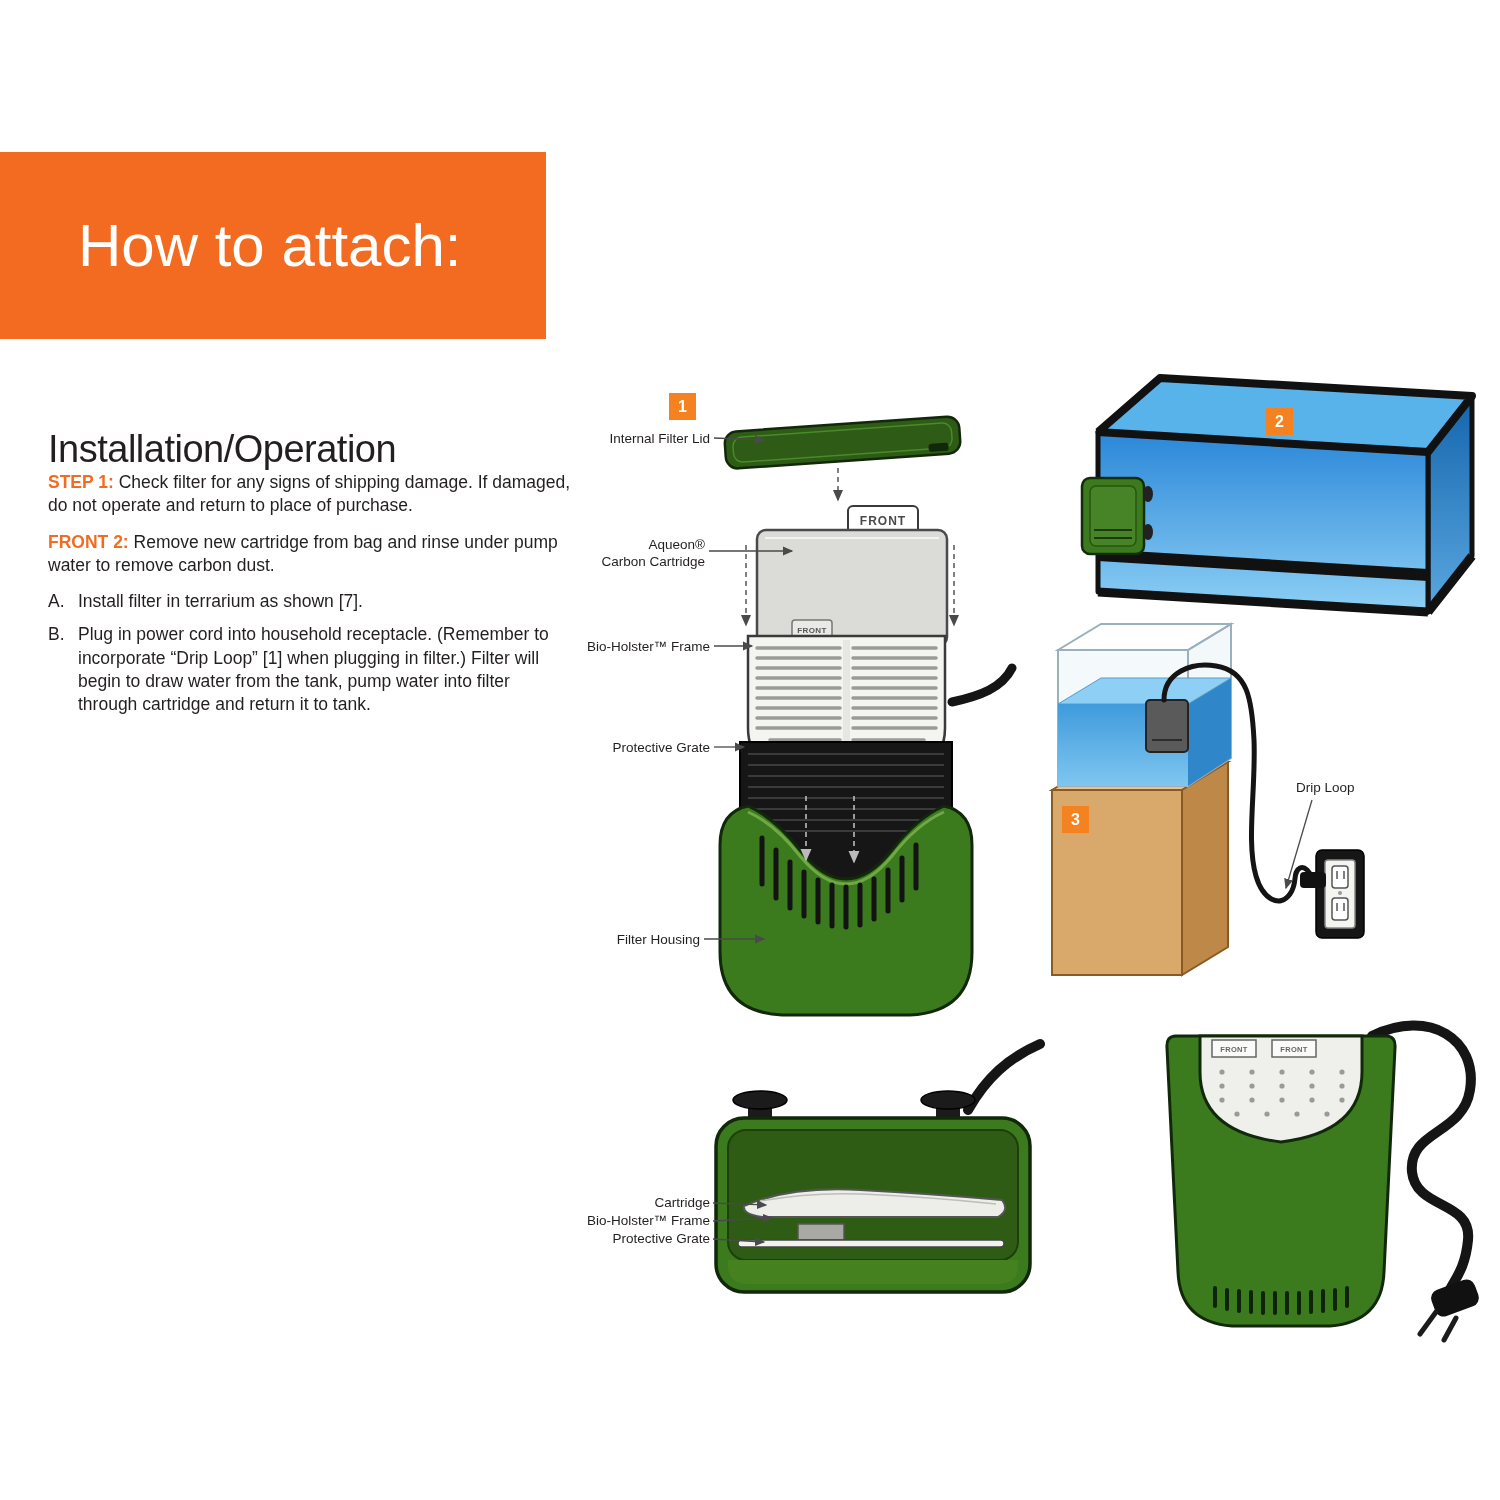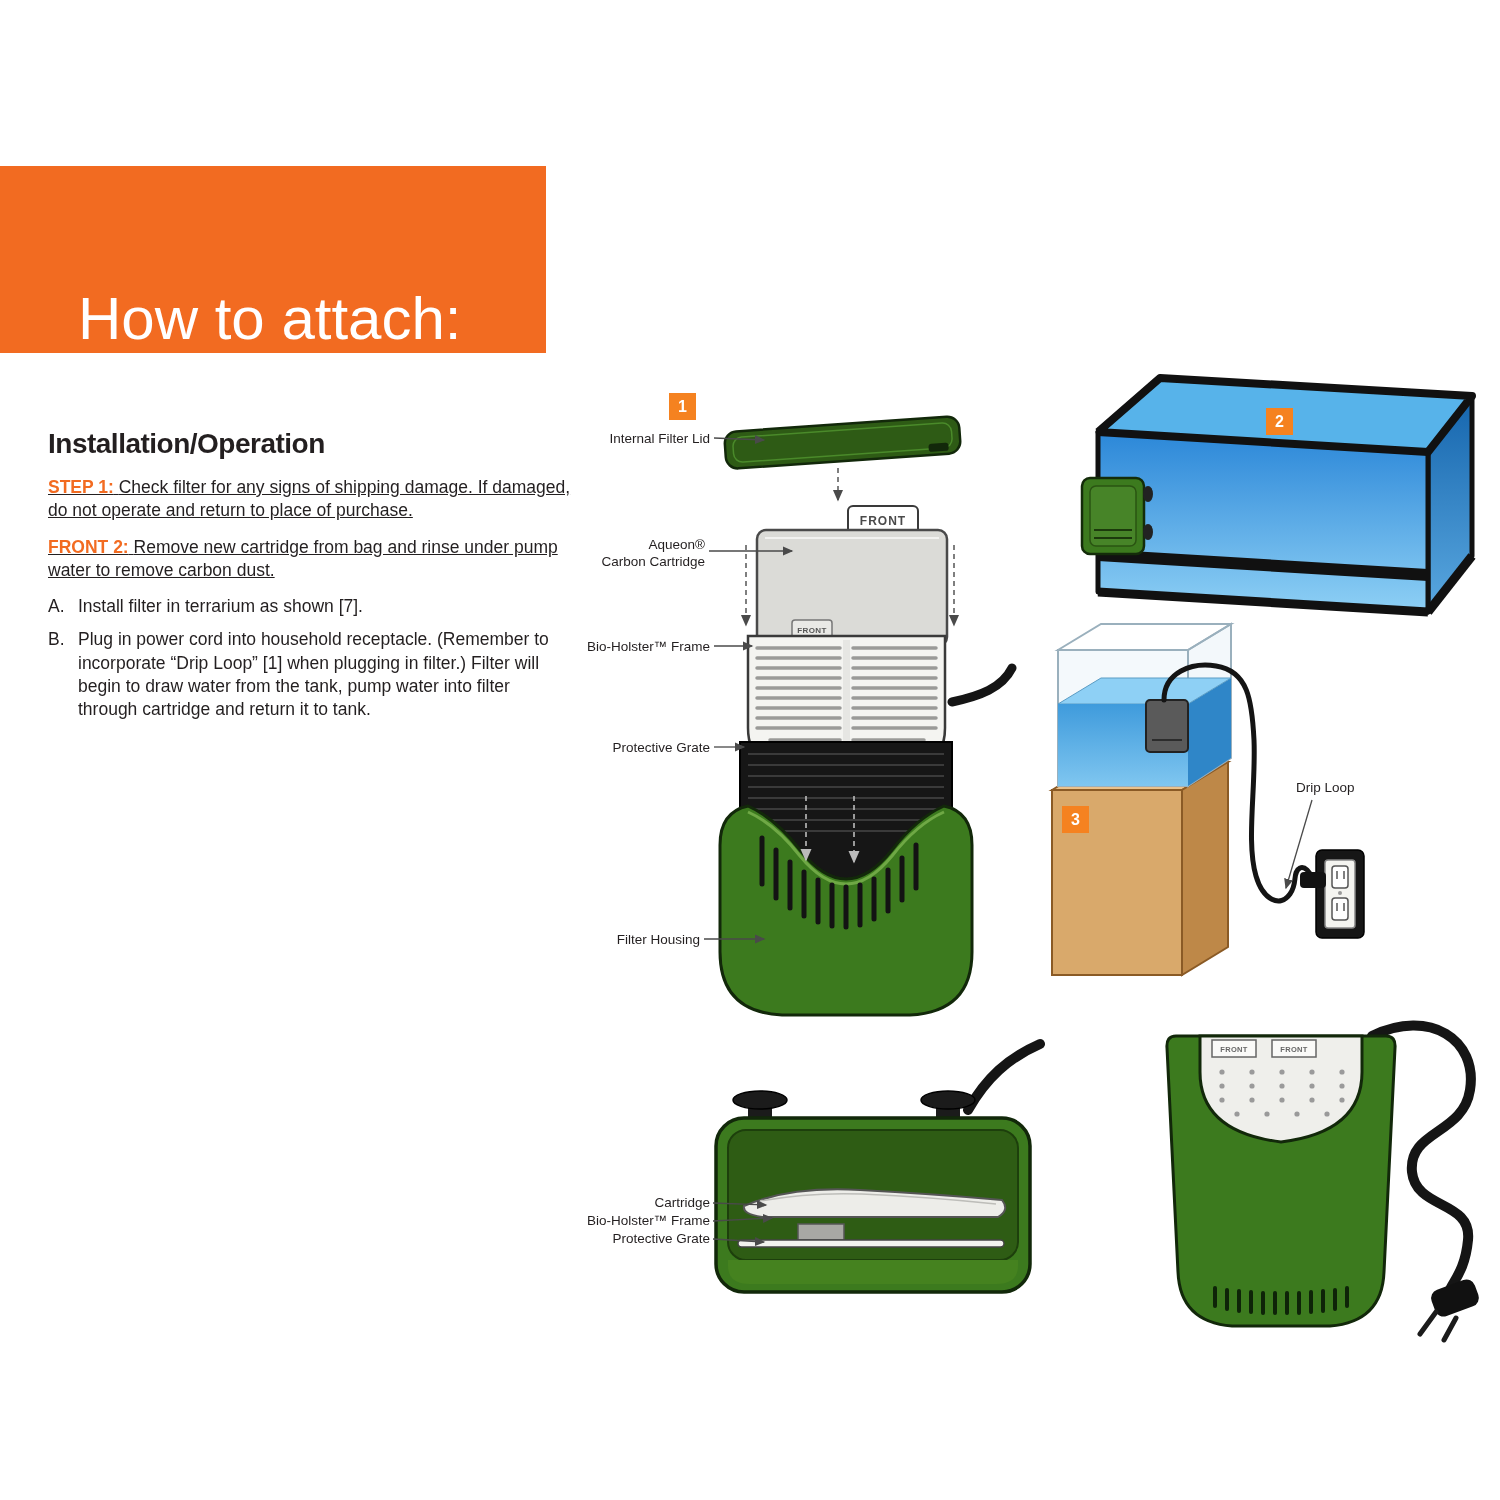--- a/index.html
+++ b/index.html
@@ -1,29 +1,29 @@
 <!DOCTYPE html>
 <html><head>
 <meta charset="utf-8">
 <style>
   html,body { margin:0; padding:0; }
   body {
     width:1500px; height:1500px; position:relative; background:#ffffff;
     font-family:"Liberation Sans", sans-serif; color:#231f20; overflow:hidden;
   }
   .banner {
-    position:absolute; left:0; top:166px; width:546px; height:187px;
-    background:#F26B21; display:flex; align-items:flex-end;
+    position:absolute; left:0; top:152px; width:546px; height:187px;
+    background:#F26B21; display:flex; align-items:center;
   }
   .banner-title {
     color:#ffffff; font-size:60px; font-weight:400; margin:0 0 0 78px; letter-spacing:0;
   }
   .left-col { position:absolute; left:48px; top:428px; width:524px; }
-  .inst-heading { font-size:28px; font-weight:bold; margin:0 0 16px 0; letter-spacing:-0.5px; }
-  .step { font-size:17.5px; line-height:1.33; margin:0 0 13px 0;text-decoration:underline; }
+  .inst-heading { font-size:38px; font-weight:normal; margin:0 0 0 0; letter-spacing:-0.5px; }
+  .step { font-size:17.5px; line-height:1.33; margin:0 0 13px 0; }
   .step-label { color:#F26B21; font-weight:bold; }
   .substeps { margin-top:2px; }
   .substep { display:flex; font-size:17.5px; line-height:1.33; margin:0 0 10px 0; }
   .sub-label { width:30px; flex:none; }
   .diagram-layer { position:absolute; left:0; top:0; }
   svg text { font-family:"Liberation Sans", sans-serif; }
   .lbl { font-size:13.5px; fill:#231f20; }
   .lbl-end { text-anchor:end; }
   .front-txt { font-size:12px; font-weight:bold; fill:#4a4a4a; letter-spacing:1px; text-anchor:middle; }
   .small-front { font-size:8px; font-weight:bold; fill:#555; letter-spacing:0.4px; text-anchor:middle; }

